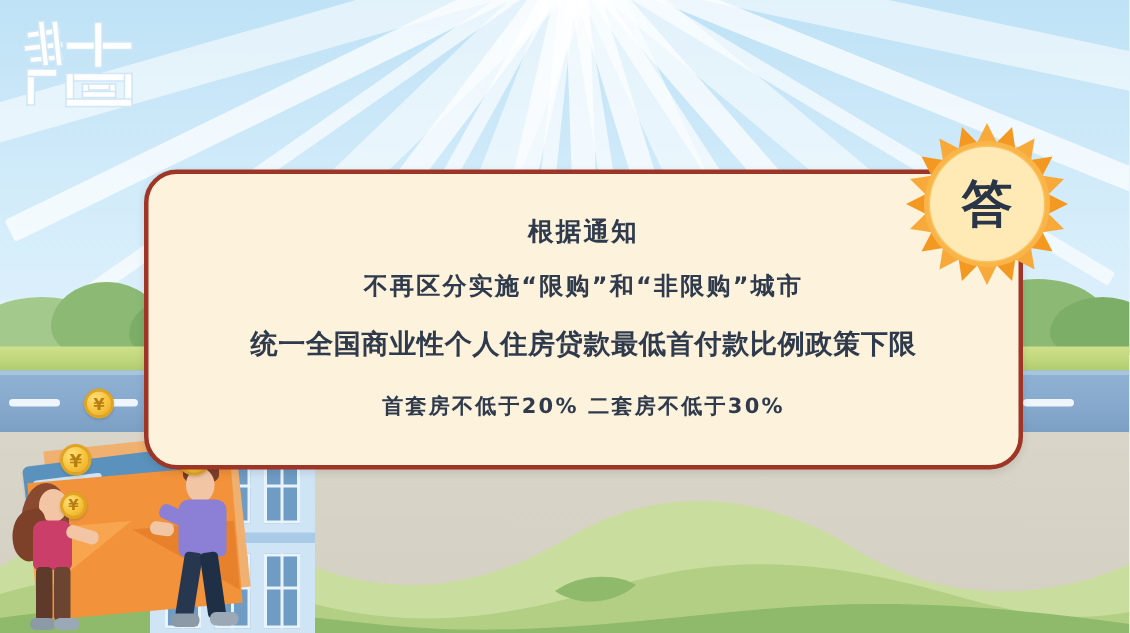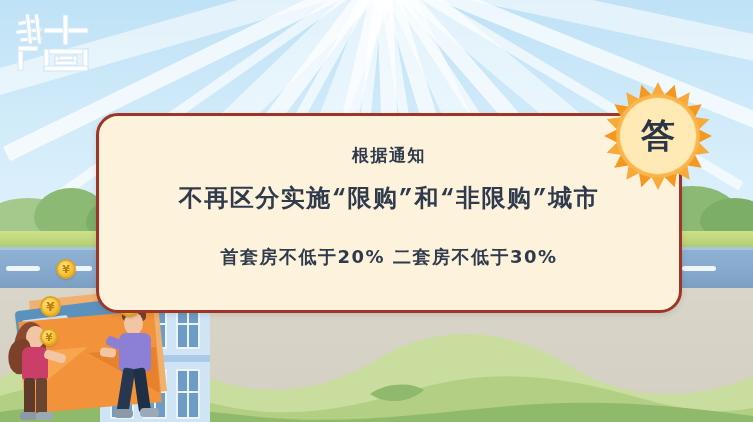--- a/index.html
+++ b/index.html
@@ -89,23 +89,23 @@
 
   
   .panel{position:absolute;left:96px;top:113px;width:586px;height:200px;
          background:#fdf2dc;border:3px solid #9e3527;border-radius:22px;
          box-sizing:border-box;box-shadow:0 2px 6px rgba(0,0,0,.10);
          display:flex;flex-direction:column;justify-content:center;align-items:center;}
   .panel .line{color:#2f3b4c;font-weight:bold;letter-spacing:1.5px;
                text-align:center;white-space:nowrap;
                font-family:"DejaVu Sans","Liberation Sans",sans-serif;}
   .panel .l1{font-size:17px;margin:2px 0 15px;}
-  .panel .l2{font-size:24px;margin:0 0 15px;font-family:Liberation Mono, monospace;}
+  .panel .l2{font-size:16px;margin:0 0 15px;}
   .panel .l3{font-size:18px;margin:0 0 15px;letter-spacing:.5px;}
-  .panel .l4{font-size:18px;margin:16px;text-align:right;}
+  .panel .l4{font-size:14px;margin:6px;text-align:right;}
 
   
   .badge{position:absolute;left:604px;top:82px;width:108px;height:108px;}
   .badge .star{position:absolute;left:0;top:0;width:108px;height:108px;}
   .badge .disc{position:absolute;left:16px;top:16px;width:76px;height:76px;border-radius:50%;
                background:#ffeab6;display:flex;align-items:center;justify-content:center;}
   .badge .ch{font-size:34px;font-weight:bold;color:#2a3647;
              font-family:"DejaVu Sans","Liberation Sans",sans-serif;}
 
   
@@ -258,20 +258,21 @@
 
   <div class="coin" style="left:168px;top:256px;width:26px;height:26px;font-size:14px;">¥</div>
   <div class="coin" style="left:118px;top:294px;width:23px;height:23px;font-size:13px;">¥</div>
   <div class="coin" style="left:40px;top:296px;width:21px;height:21px;font-size:12px;">¥</div>
   <div class="coin" style="left:56px;top:259px;width:20px;height:20px;font-size:11px;">¥</div>
   <div class="coin" style="left:40px;top:328px;width:18px;height:18px;font-size:10px;">¥</div>
 
   <div class="panel">
     <div class="line l1">根据通知</div>
     <div class="line l2">不再区分实施“限购”和“非限购”城市</div>
+    <div class="line l3">统一全国商业性个人住房贷款最低首付款比例政策下限</div>
     <div class="line l4">首套房不低于20% 二套房不低于30%</div>
   </div>
 
   <div class="badge">
     <svg class="star" viewBox="0 0 108 108">
       <g transform="translate(54,54)">
         <g id="spikes">
           <polygon points="0,-54 7,-40 -7,-40" fill="#f7a93a" transform="rotate(0)"></polygon>
           <polygon points="0,-54 7,-40 -7,-40" fill="#f39820" transform="rotate(18)"></polygon>
           <polygon points="0,-54 7,-40 -7,-40" fill="#f7a93a" transform="rotate(36)"></polygon>

